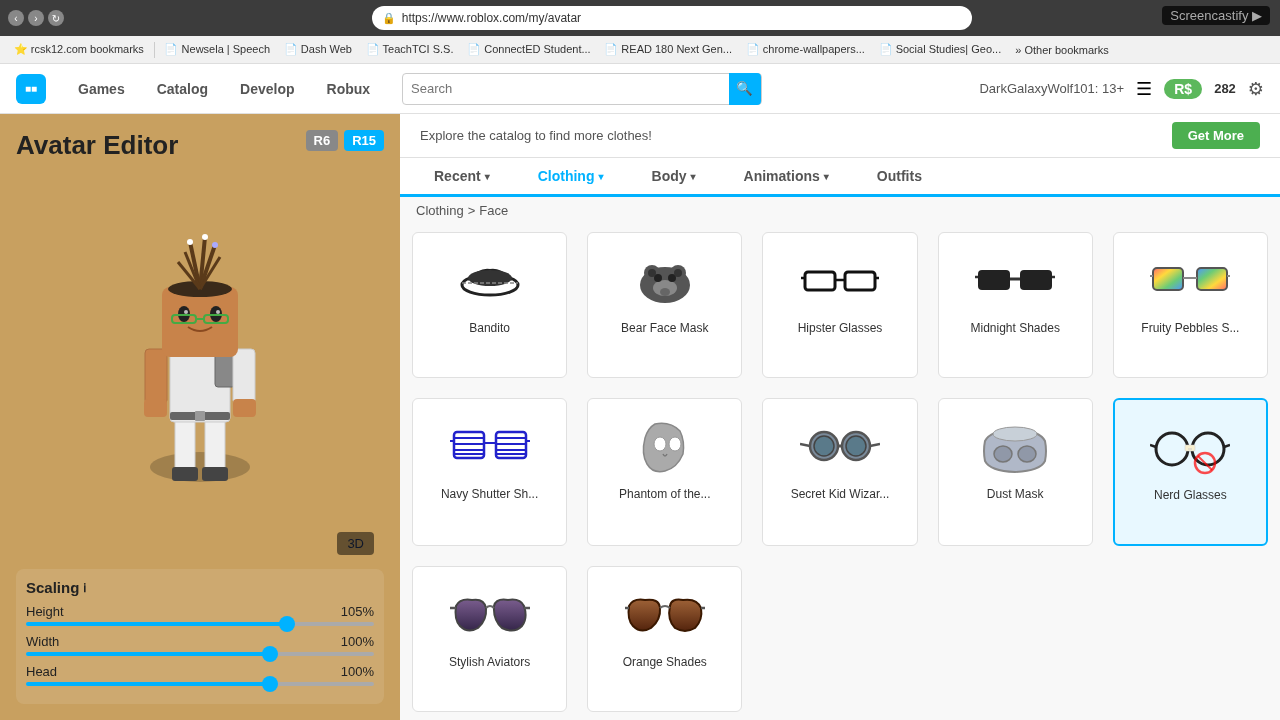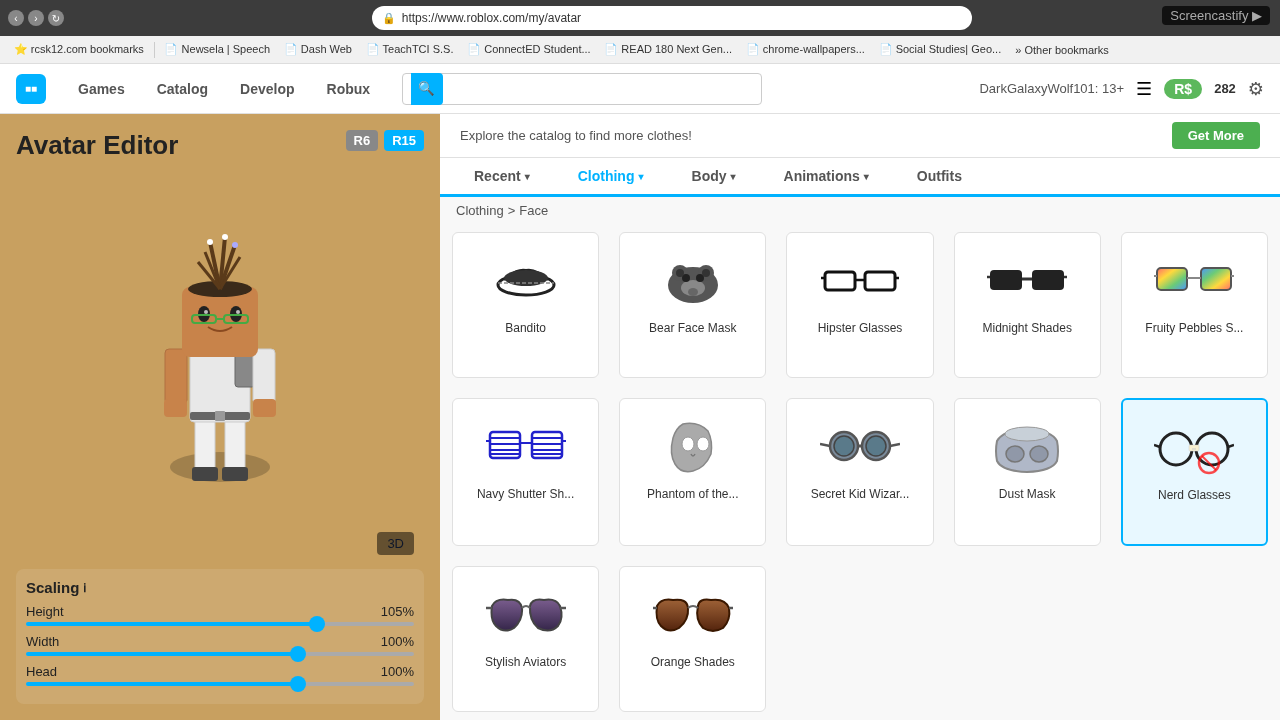--- a/index.html
+++ b/index.html
@@ -28,21 +28,21 @@
     .nav-right { margin-left: auto; display: flex; align-items: center; gap: 12px; }
     .username { font-size: 13px; color: #555; }
     .robux-badge { background: #5cb85c; color: #fff; border-radius: 12px; padding: 2px 10px; font-size: 13px; font-weight: bold; display: flex; align-items: center; gap: 4px; }
     .robux-count { font-size: 13px; color: #333; font-weight: bold; }
     .settings-icon { font-size: 18px; color: #555; cursor: pointer; }
 
     
     .page-content { display: flex; height: calc(720px - 36px - 28px - 50px); }
 
     
-    .left-panel { width: 440px; background: #c8a060; position: relative; display: flex; flex-direction: column; align-items: center; padding: 16px; }
+    .left-panel { width: 400px; background: #c8a060; position: relative; display: flex; flex-direction: column; align-items: center; padding: 16px; }
     .page-title { font-size: 26px; font-weight: bold; color: #222; align-self: flex-start; margin-bottom: 8px; }
     .version-badges { position: absolute; top: 16px; right: 16px; display: flex; gap: 6px; }
     .badge { border-radius: 4px; padding: 3px 8px; font-size: 13px; font-weight: bold; color: #fff; cursor: pointer; }
     .badge-r6 { background: #888; }
     .badge-r15 { background: #00b2ff; }
     .avatar-container { flex: 1; display: flex; align-items: center; justify-content: center; width: 100%; position: relative; }
     .btn-3d { position: absolute; bottom: 10px; right: 10px; background: rgba(0,0,0,0.5); color: #0f172a; border: none; border-radius: 4px; padding: 4px 10px; font-size: 13px; cursor: pointer; }
     .scaling-section { width: 100%; background: rgba(255,255,255,0.1); border-radius: 8px; padding: 10px; margin-top: 4px; }
     .scaling-title { font-size: 15px; font-weight: bold; color: #222; display: flex; align-items: center; gap: 4px; margin-bottom: 8px; }
     .scaling-row { margin-bottom: 8px; }
@@ -108,20 +108,21 @@
 
 <div class="main-nav">
   <div class="roblox-logo">
     <span style="font-size:10px;font-weight:bold;">■■</span>
   </div>
   <span class="nav-item">Games</span>
   <span class="nav-item">Catalog</span>
   <span class="nav-item">Develop</span>
   <span class="nav-item">Robux</span>
   <div class="search-bar">
+    <input type="text" style="border: none; outline: none; flex: 1 1 0%; font-size: 13px;" placeholder="Search">
     <button class="search-icon-btn">🔍</button>
   </div>
   <div class="nav-right">
     <span class="username">DarkGalaxyWolf101: 13+</span>
     <span style="font-size:18px;cursor:pointer;">☰</span>
     <div class="robux-badge">
       <span style="font-size:14px;">R$</span>
     </div>
     <span class="robux-count">282</span>
     <span class="settings-icon">⚙</span>

